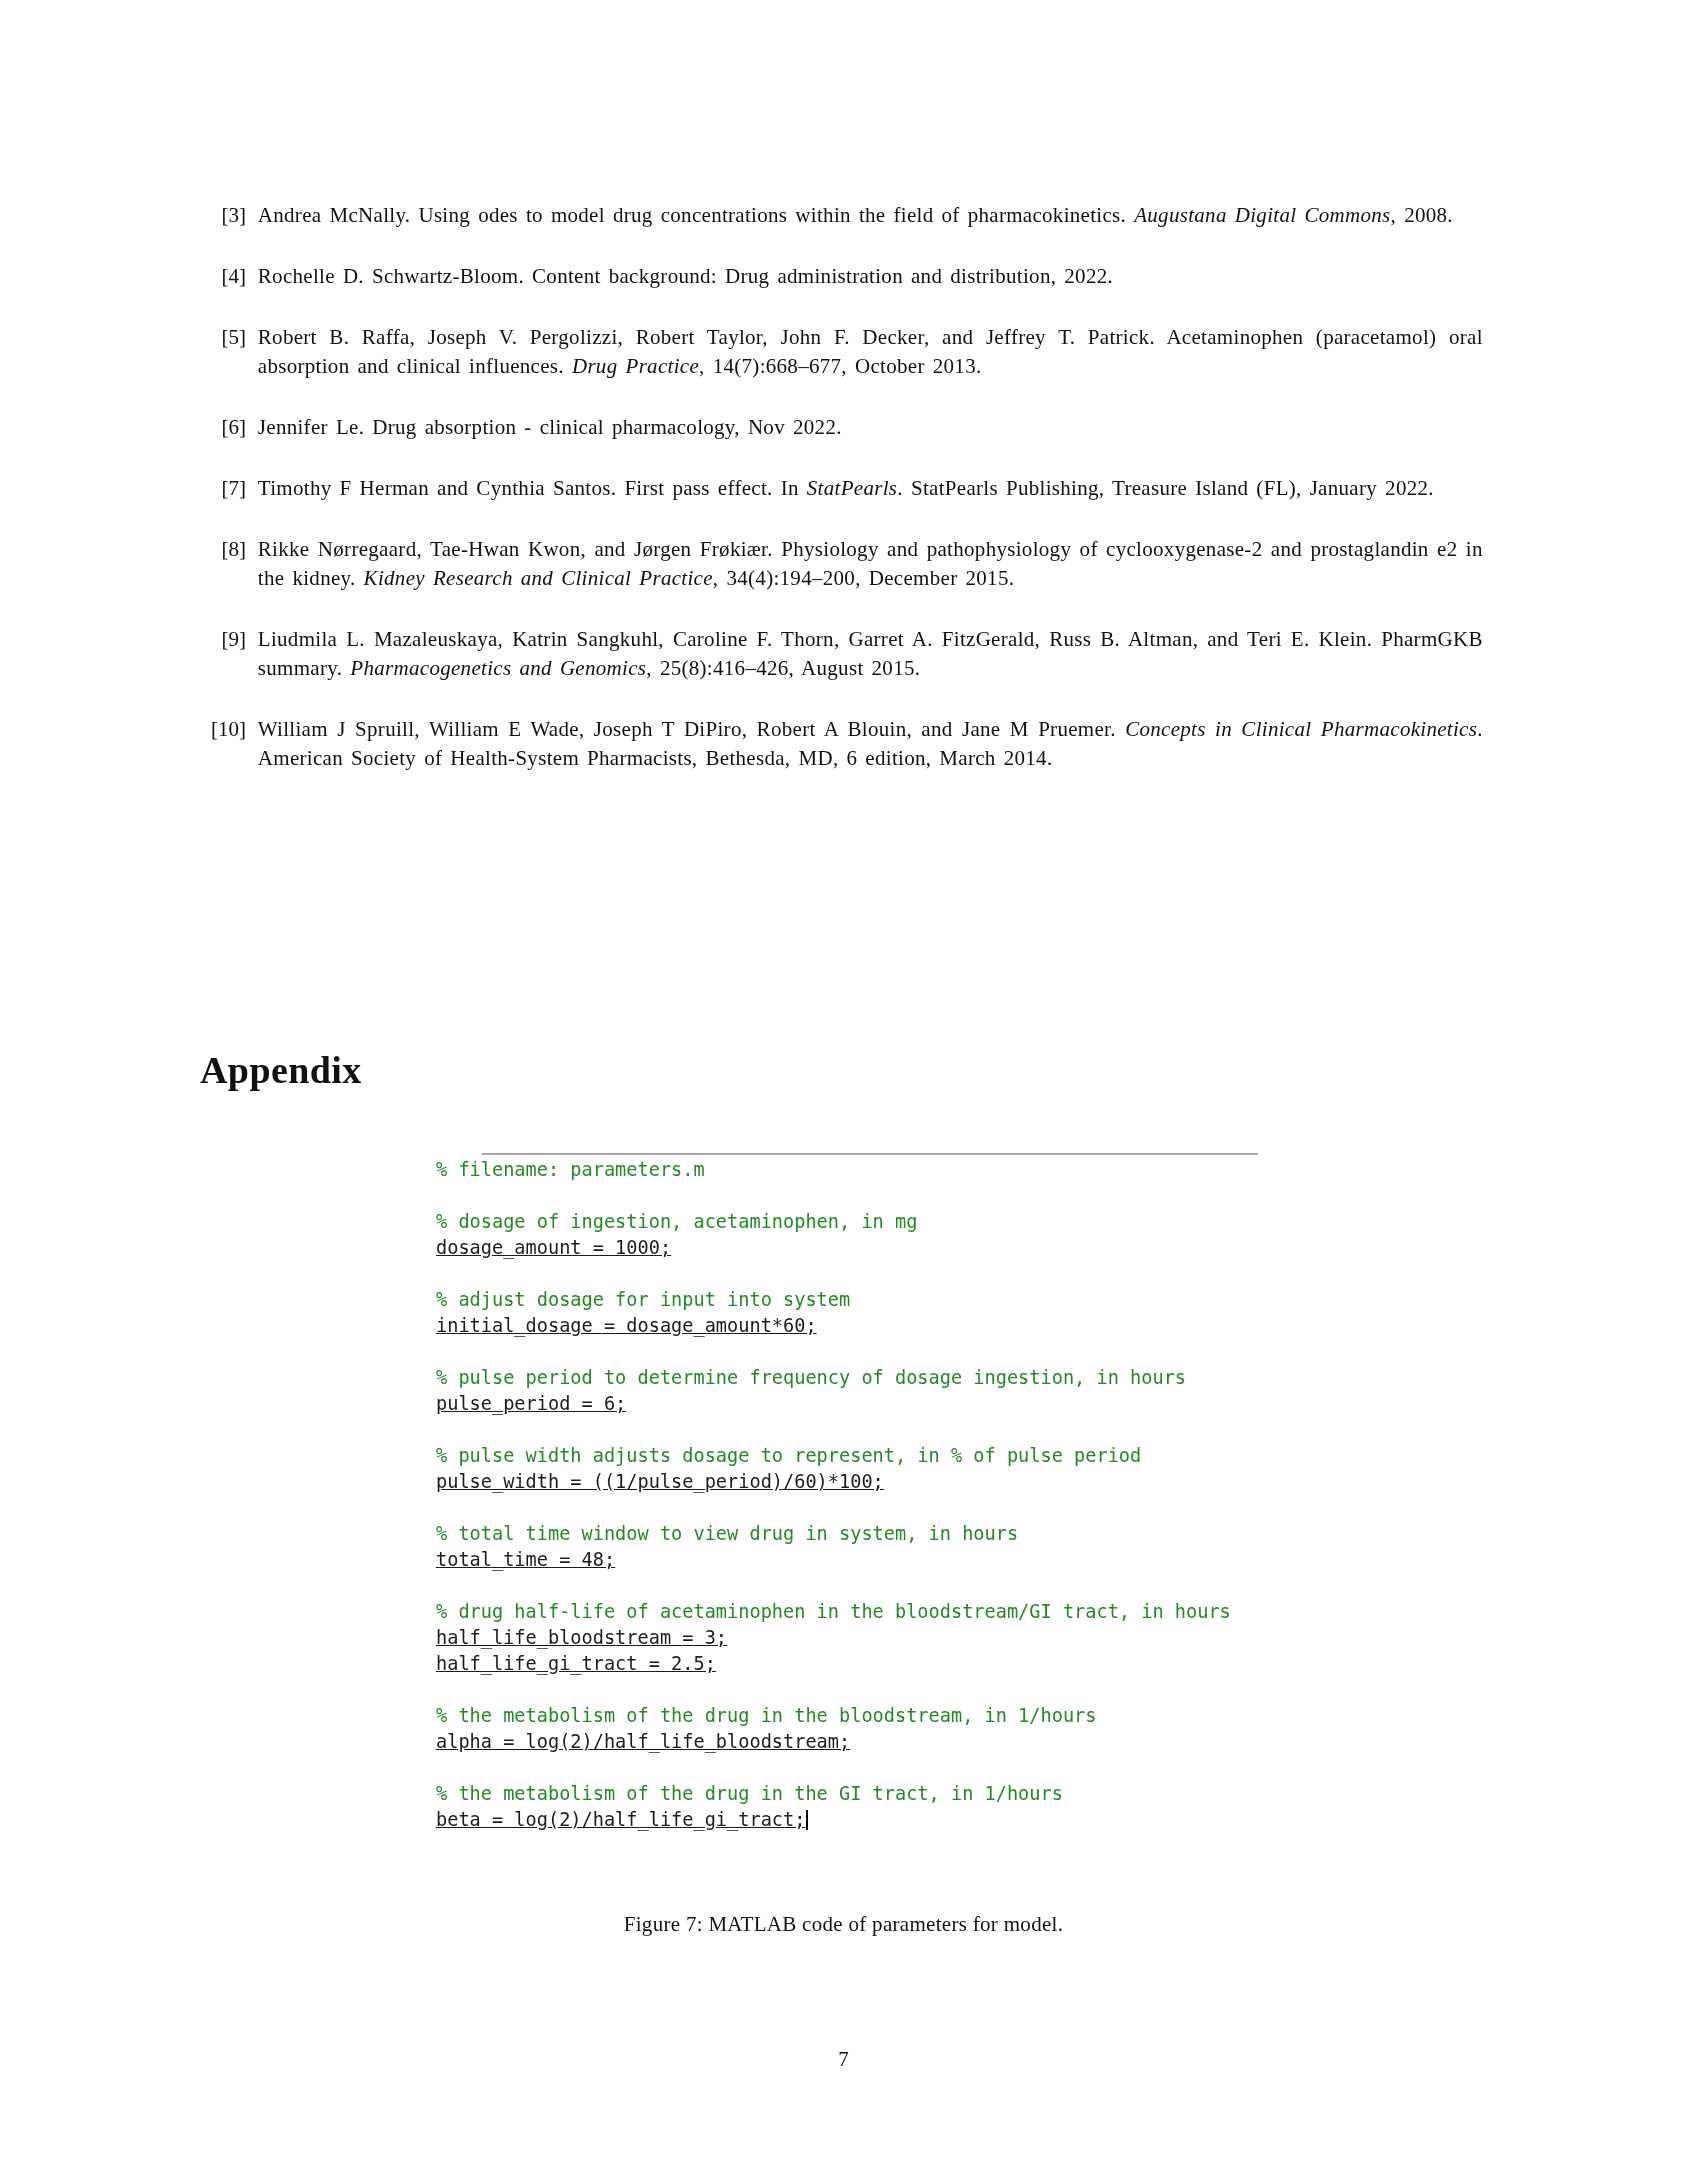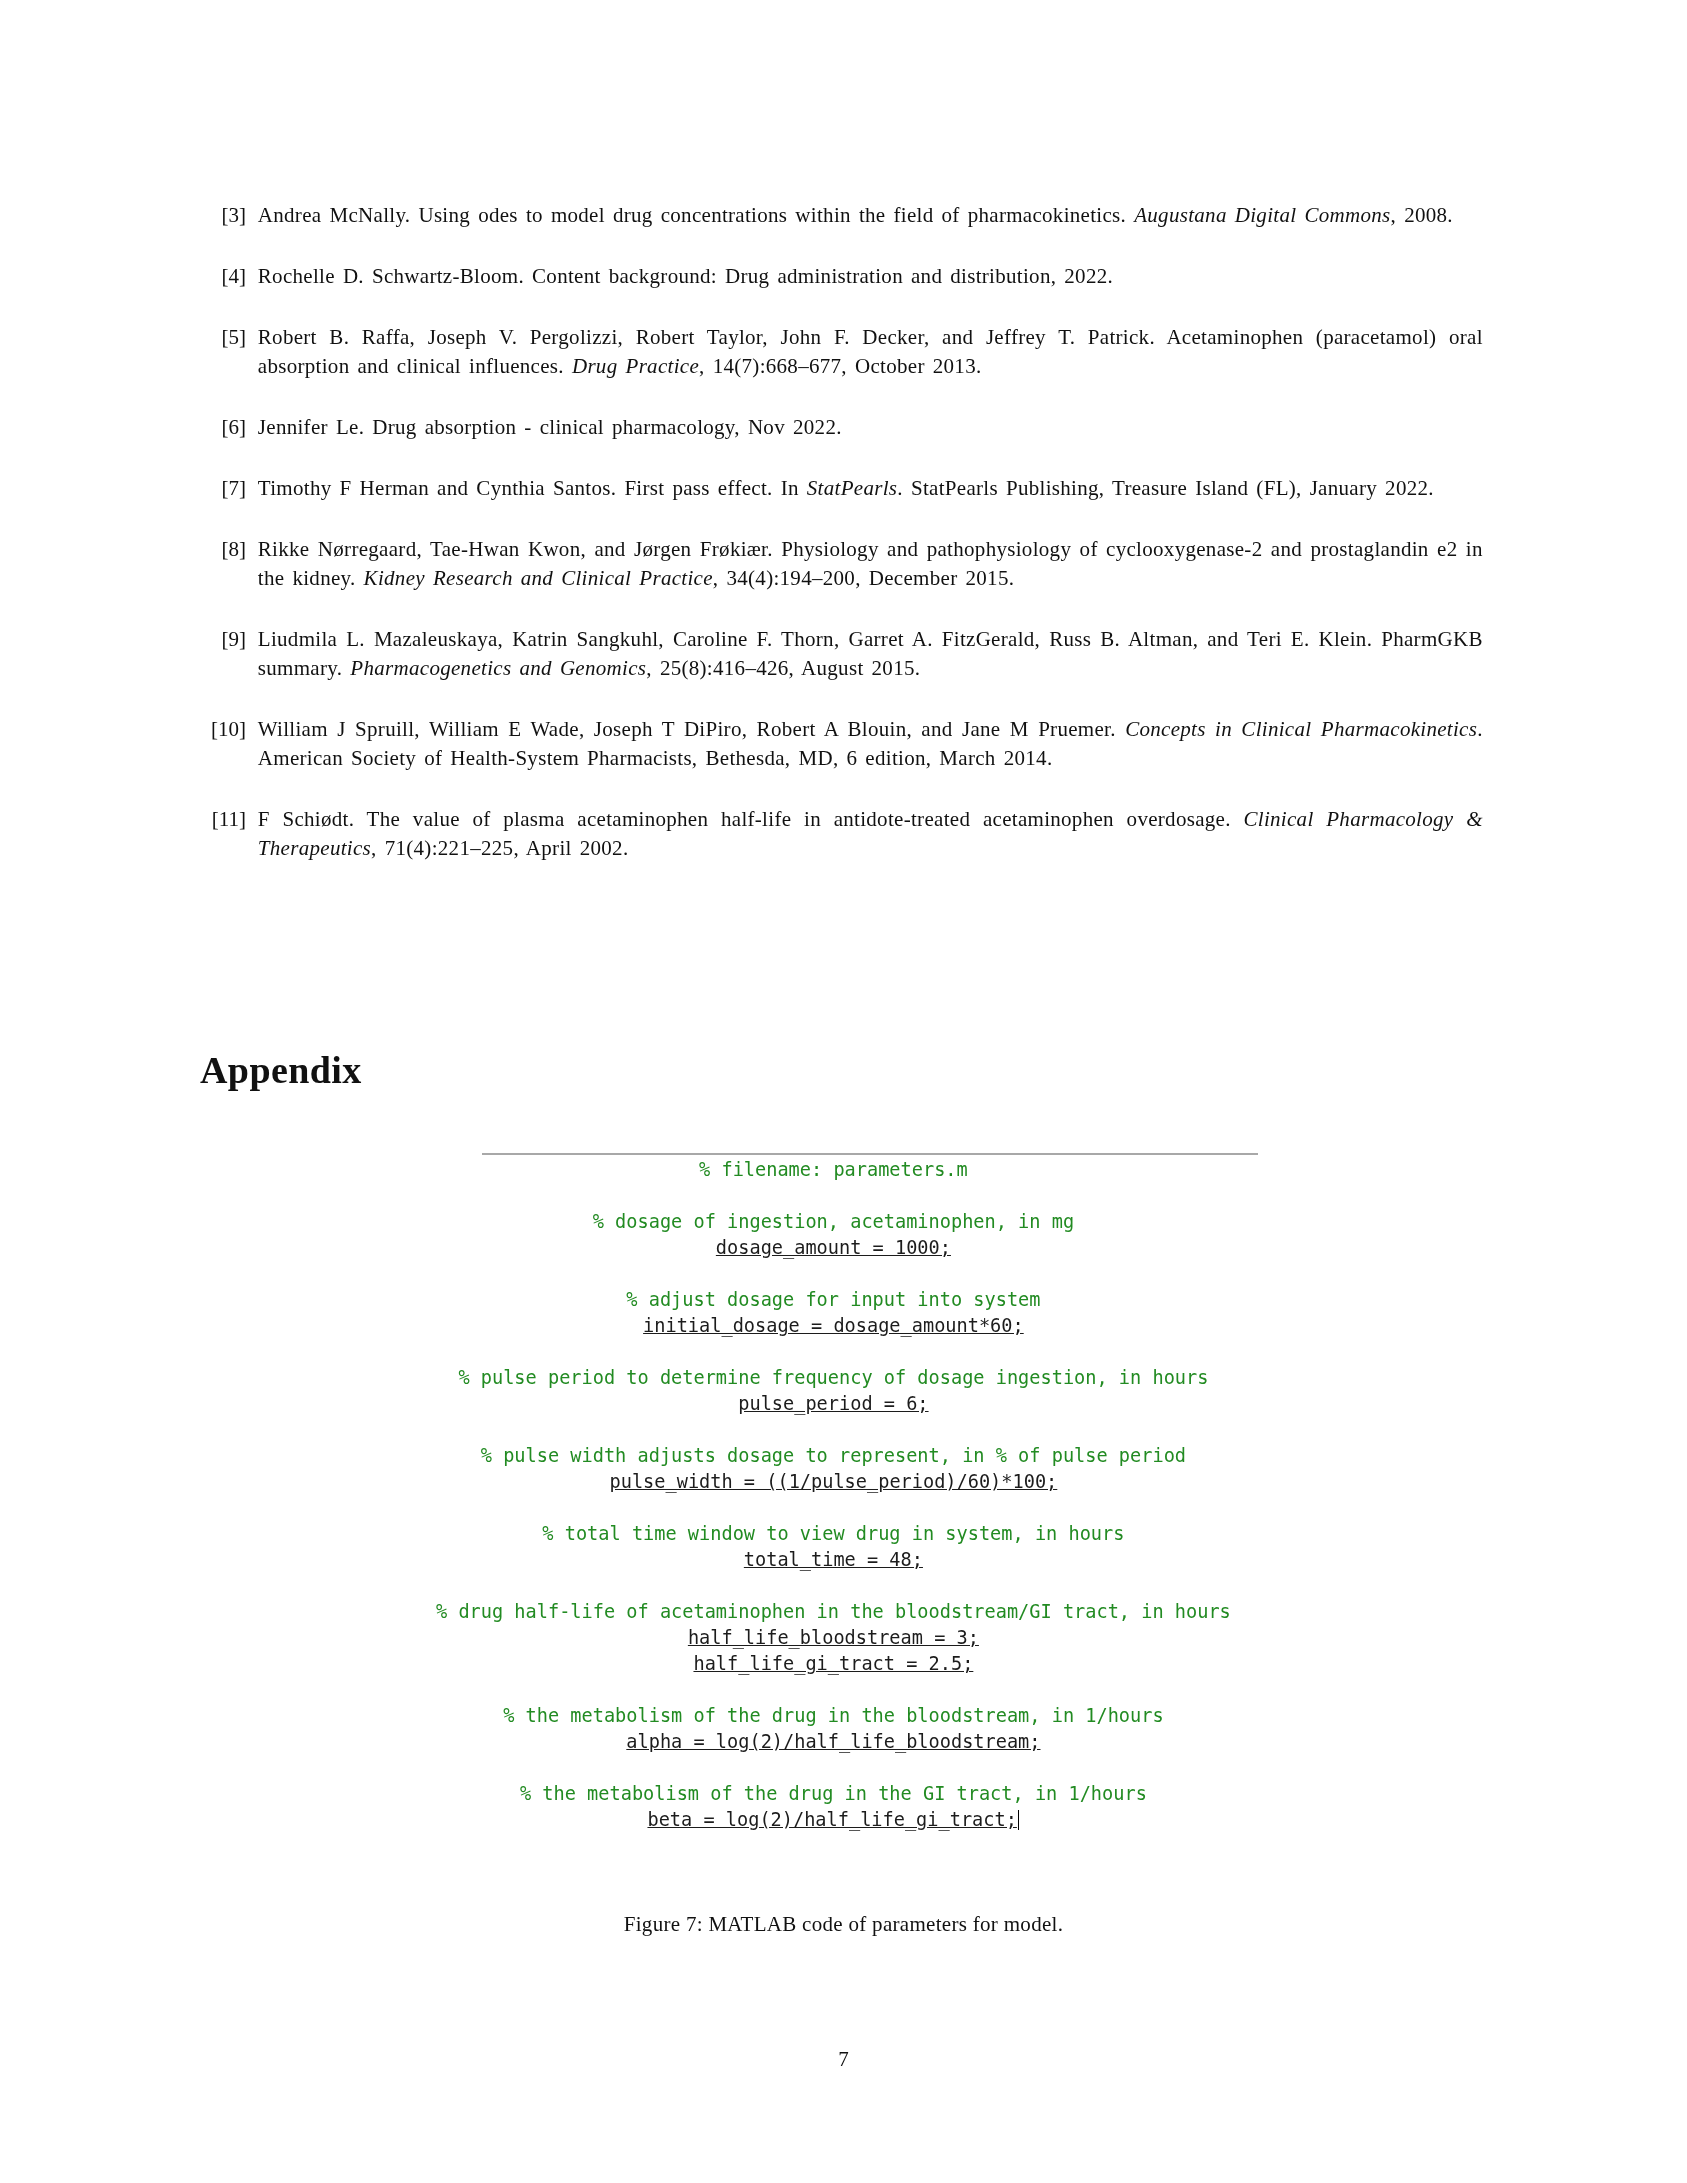--- a/index.html
+++ b/index.html
@@ -71,21 +71,21 @@
     background: var(--divider, #a8a8a8);
   }
   .code-lines {
     position: absolute;
     left: 0;
     top: 14.3px;
     font-family: "DejaVu Sans Mono", "Liberation Mono", monospace;
     font-size: 18.6px;
     white-space: pre;
   }
-  .code-line { height: 26px; line-height: 26px; text-align: center; }
+  .code-line { height: 26px; line-height: 26px; }
   .code-line.comment { color: var(--comment, #228B22); }
   .code-line.code    { color: var(--code, #1c1c1c); text-decoration: underline; }
   .caret {
     display: inline-block;
     width: 1.7px;
     height: 20px;
     background: #000;
     margin-left: 0.8px;
     vertical-align: -3.4px;
   }
@@ -142,24 +142,20 @@
         <span class="ref-text"><span>Rikke Nørregaard, Tae-Hwan Kwon, and Jørgen Frøkiær. Physiology and pathophysiology of cyclooxygenase-2 and prostaglandin e2 in the kidney. </span><i>Kidney Research and Clinical Practice</i><span>, 34(4):194–200, December 2015.</span></span>
       </div>
       <div class="ref">
         <span class="ref-label">[9]</span>
         <span class="ref-text"><span>Liudmila L. Mazaleuskaya, Katrin Sangkuhl, Caroline F. Thorn, Garret A. FitzGerald, Russ B. Altman, and Teri E. Klein. PharmGKB summary. </span><i>Pharmacogenetics and Genomics</i><span>, 25(8):416–426, August 2015.</span></span>
       </div>
       <div class="ref">
         <span class="ref-label">[10]</span>
         <span class="ref-text"><span>William J Spruill, William E Wade, Joseph T DiPiro, Robert A Blouin, and Jane M Pruemer. </span><i>Concepts in Clinical Pharmacokinetics</i><span>. American Society of Health-System Pharmacists, Bethesda, MD, 6 edition, March 2014.</span></span>
       </div>
-      <div class="ref">
-        <span class="ref-label">[11]</span>
-        <span class="ref-text"><span>F Schiødt. The value of plasma acetaminophen half-life in antidote-treated acetaminophen overdosage. </span><i>Clinical Pharmacology &amp; Therapeutics</i><span>, 71(4):221–225, April 2002.</span></span>
-      </div>
     </section>
 
   <h1 class="appendix-heading">Appendix</h1>
 
   <figure style="margin:0;">
     <div class="code-block">
       <div class="code-topline"></div>
       <div class="code-lines"><div class="code-line comment"><span>% filename: parameters.m</span></div><div class="code-line blank">&nbsp;</div><div class="code-line comment"><span>% dosage of ingestion, acetaminophen, in mg</span></div><div class="code-line code"><span>dosage_amount = 1000;</span></div><div class="code-line blank">&nbsp;</div><div class="code-line comment"><span>% adjust dosage for input into system</span></div><div class="code-line code"><span>initial_dosage = dosage_amount*60;</span></div><div class="code-line blank">&nbsp;</div><div class="code-line comment"><span>% pulse period to determine frequency of dosage ingestion, in hours</span></div><div class="code-line code"><span>pulse_period = 6;</span></div><div class="code-line blank">&nbsp;</div><div class="code-line comment"><span>% pulse width adjusts dosage to represent, in % of pulse period</span></div><div class="code-line code"><span>pulse_width = ((1/pulse_period)/60)*100;</span></div><div class="code-line blank">&nbsp;</div><div class="code-line comment"><span>% total time window to view drug in system, in hours</span></div><div class="code-line code"><span>total_time = 48;</span></div><div class="code-line blank">&nbsp;</div><div class="code-line comment"><span>% drug half-life of acetaminophen in the bloodstream/GI tract, in hours</span></div><div class="code-line code"><span>half_life_bloodstream = 3;</span></div><div class="code-line code"><span>half_life_gi_tract = 2.5;</span></div><div class="code-line blank">&nbsp;</div><div class="code-line comment"><span>% the metabolism of the drug in the bloodstream, in 1/hours</span></div><div class="code-line code"><span>alpha = log(2)/half_life_bloodstream;</span></div><div class="code-line blank">&nbsp;</div><div class="code-line comment"><span>% the metabolism of the drug in the GI tract, in 1/hours</span></div><div class="code-line code"><span>beta = log(2)/half_life_gi_tract;</span><span class="caret"></span></div></div>
     </div>
     <figcaption class="figure-caption">Figure 7: MATLAB code of parameters for model.</figcaption>

